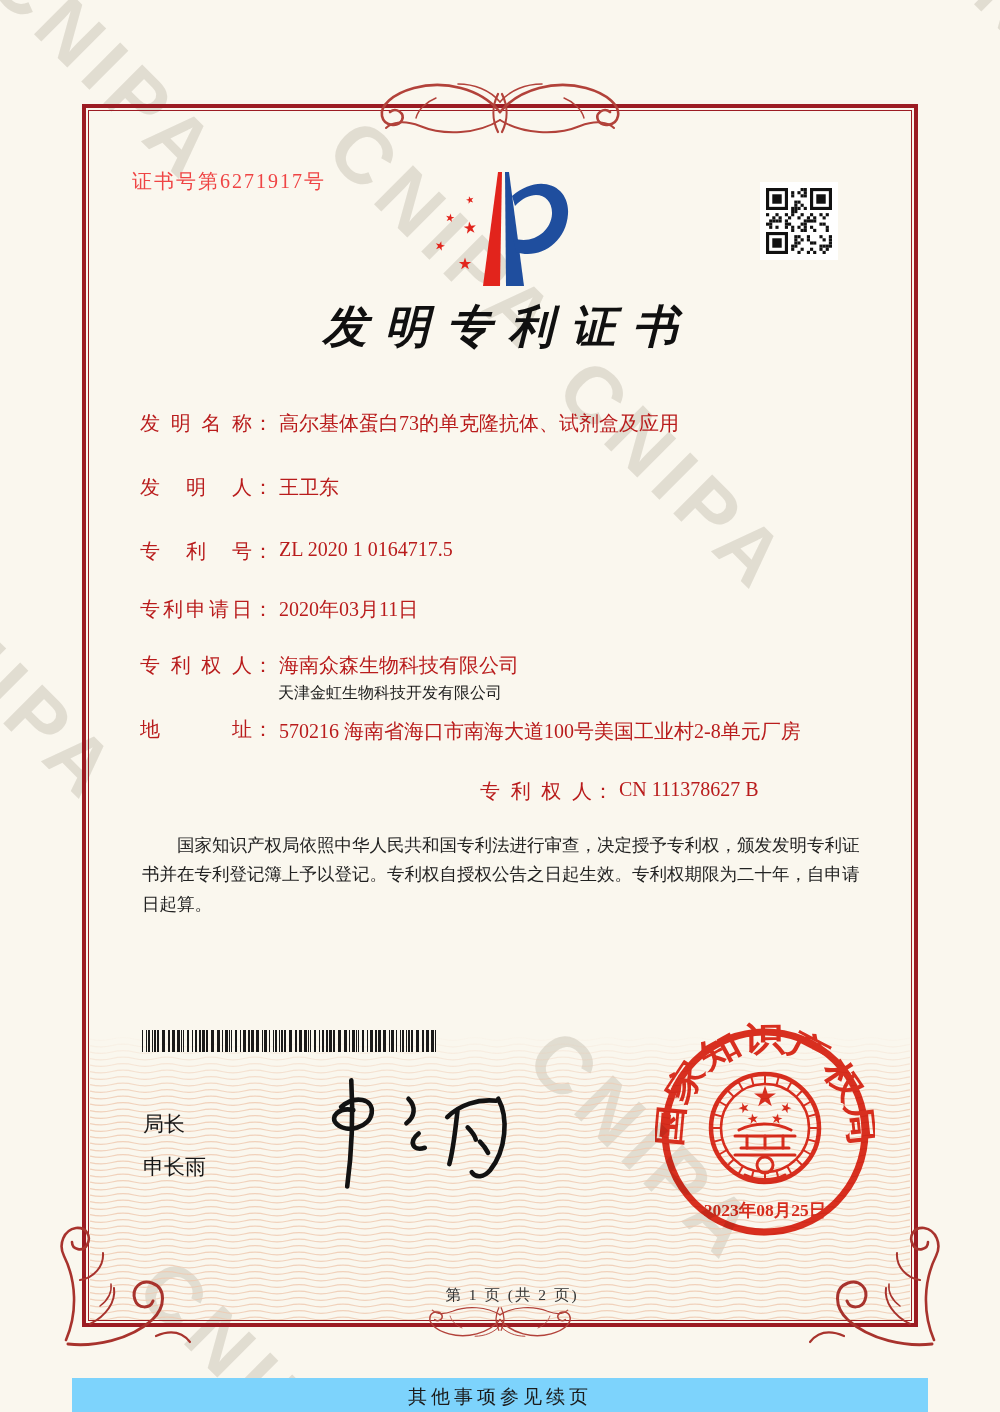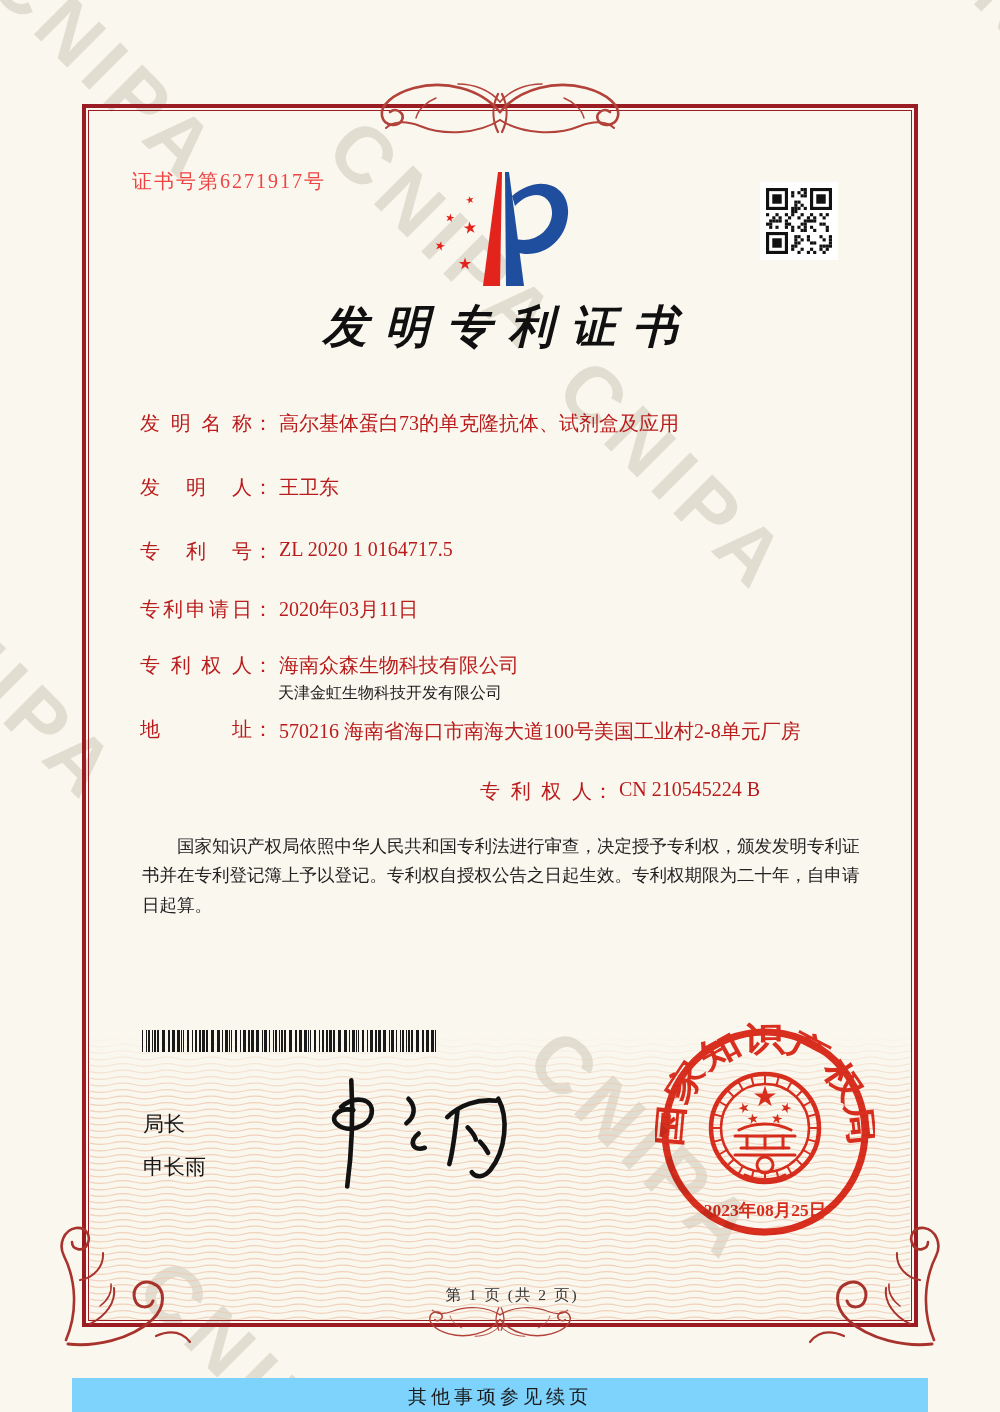--- a/index.html
+++ b/index.html
@@ -26,21 +26,21 @@
   
   .frow{position:absolute;left:140px;font-size:20px;color:#b91c1c;z-index:3;width:740px;}
   .flabel{display:inline-block;width:112px;text-align:justify;text-align-last:justify;vertical-align:top;}
   .fcolon{display:inline-block;margin:0 6px 0 1px;vertical-align:top;}
   .fval{display:inline-block;vertical-align:top;}
   .fval.wrap{width:596px;line-height:1.55;}
   .g2{position:absolute;left:340px;top:0;}
   
   .paras{position:absolute;left:142px;top:832px;width:726px;font-size:17.5px;line-height:1.68;
          color:#222;z-index:3;}
-  .paras p{margin:0 0 14px;text-indent:2em;}
+  .paras p{margin:0 0 14px;text-indent:2em;font-family:Liberation Mono, monospace;}
   
   .barcode{left:142px;top:1030px;z-index:3;}
   .director-label{left:143px;top:1110px;font-family:"Liberation Sans","DejaVu Sans",sans-serif;
                   font-size:21px;color:#161616;z-index:3;}
   .director-name{left:143px;top:1153px;font-family:Liberation Sans, sans-serif;
                  font-size:21px;color:#161616;z-index:3;}
   .sig{left:288px;top:1076px;z-index:3;}
   .seal{left:655px;top:1022px;z-index:4;mix-blend-mode:multiply;opacity:.96;}
   .pagenum{left:82px;top:1285px;width:836px;text-align:center;font-size:15.5px;letter-spacing:2px;
            color:#333;z-index:3;margin-left:12px;}
@@ -295,21 +295,21 @@
   </div>
   <div class="frow" style="top:652px">
     <span class="flabel">专利权人</span><span class="fcolon">：</span><span class="fval">海南众森生物科技有限公司</span>
   </div>
   <div class="abs" style="left:278px;top:683px;font-size:16px;z-index:3">天津金虹生物科技开发有限公司</div>
   <div class="frow" style="top:716px">
     <span class="flabel">地址</span><span class="fcolon">：</span><span class="fval wrap">570216 海南省海口市南海大道100号美国工业村2-8单元厂房</span>
   </div>
   <div class="frow" style="top:778px">
     <span class="g2">
-      <span class="flabel">专利权人</span><span class="fcolon">：</span><span class="fval">CN 210545224 B</span>
+      <span class="flabel">专利权人</span><span class="fcolon">：</span><span class="fval">CN 111378627 B</span>
     </span>
   </div>
 
   <div class="paras">
     <p>国家知识产权局依照中华人民共和国专利法进行审查，决定授予专利权，颁发发明专利证书并在专利登记簿上予以登记。专利权自授权公告之日起生效。专利权期限为二十年，自申请日起算。</p>
   </div>
 
   <svg class="abs barcode" width="300" height="22" viewBox="0 0 300 22">
       <rect x="0" y="0" width="1" height="22" fill="#191919"></rect>
       <rect x="4" y="0" width="1" height="22" fill="#191919"></rect>

